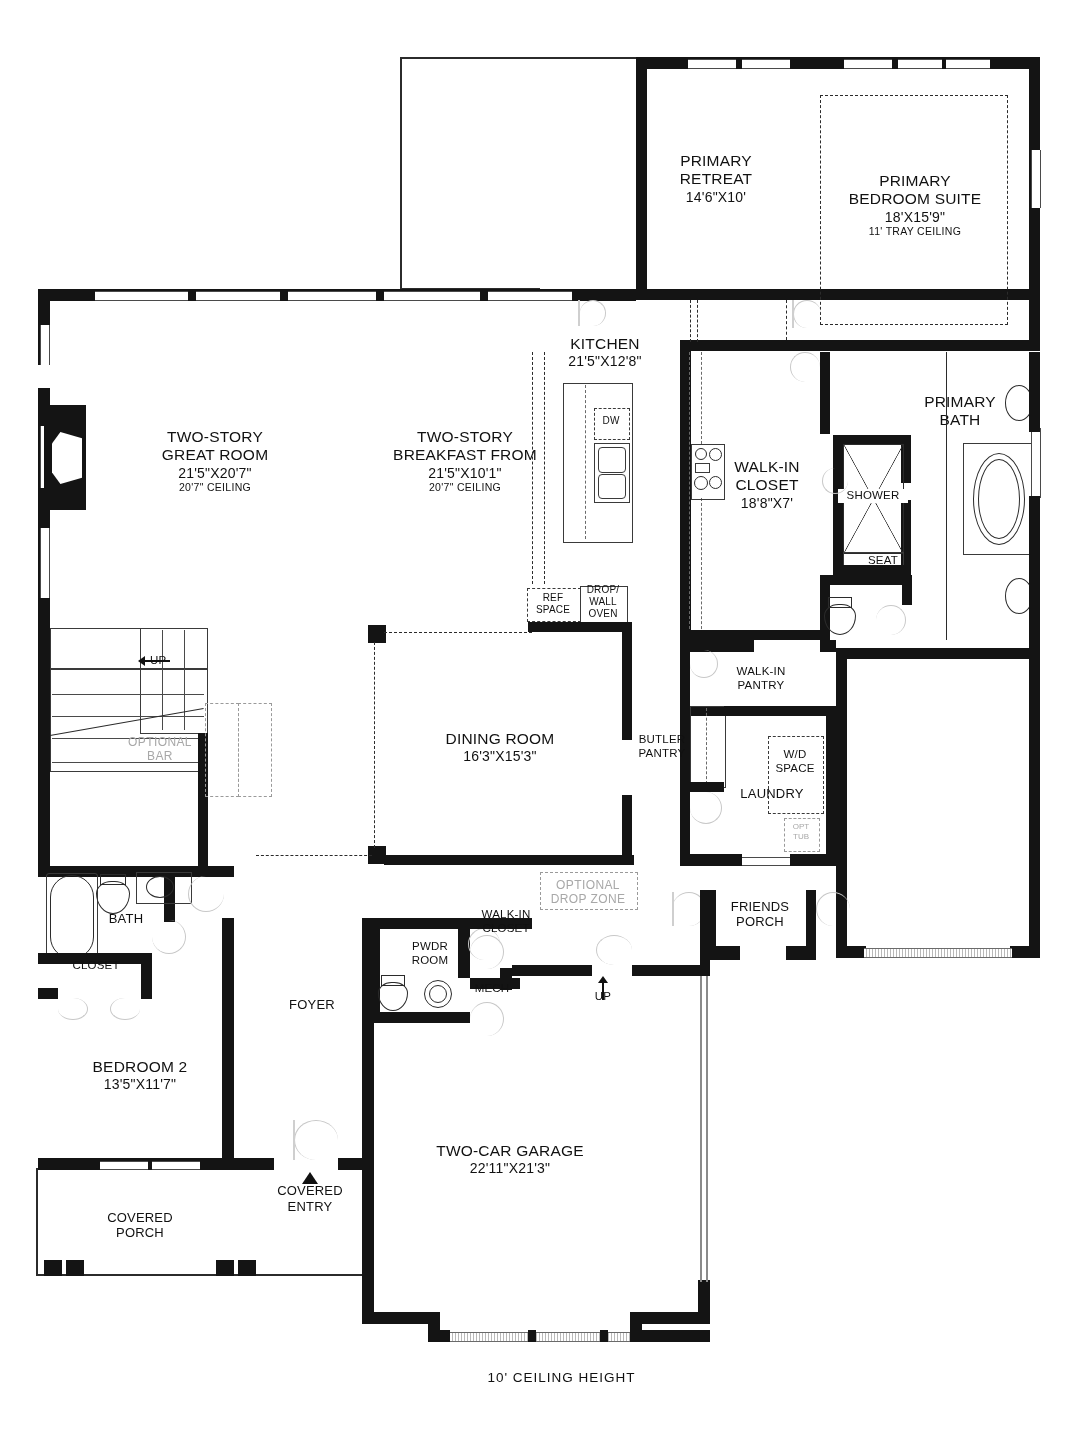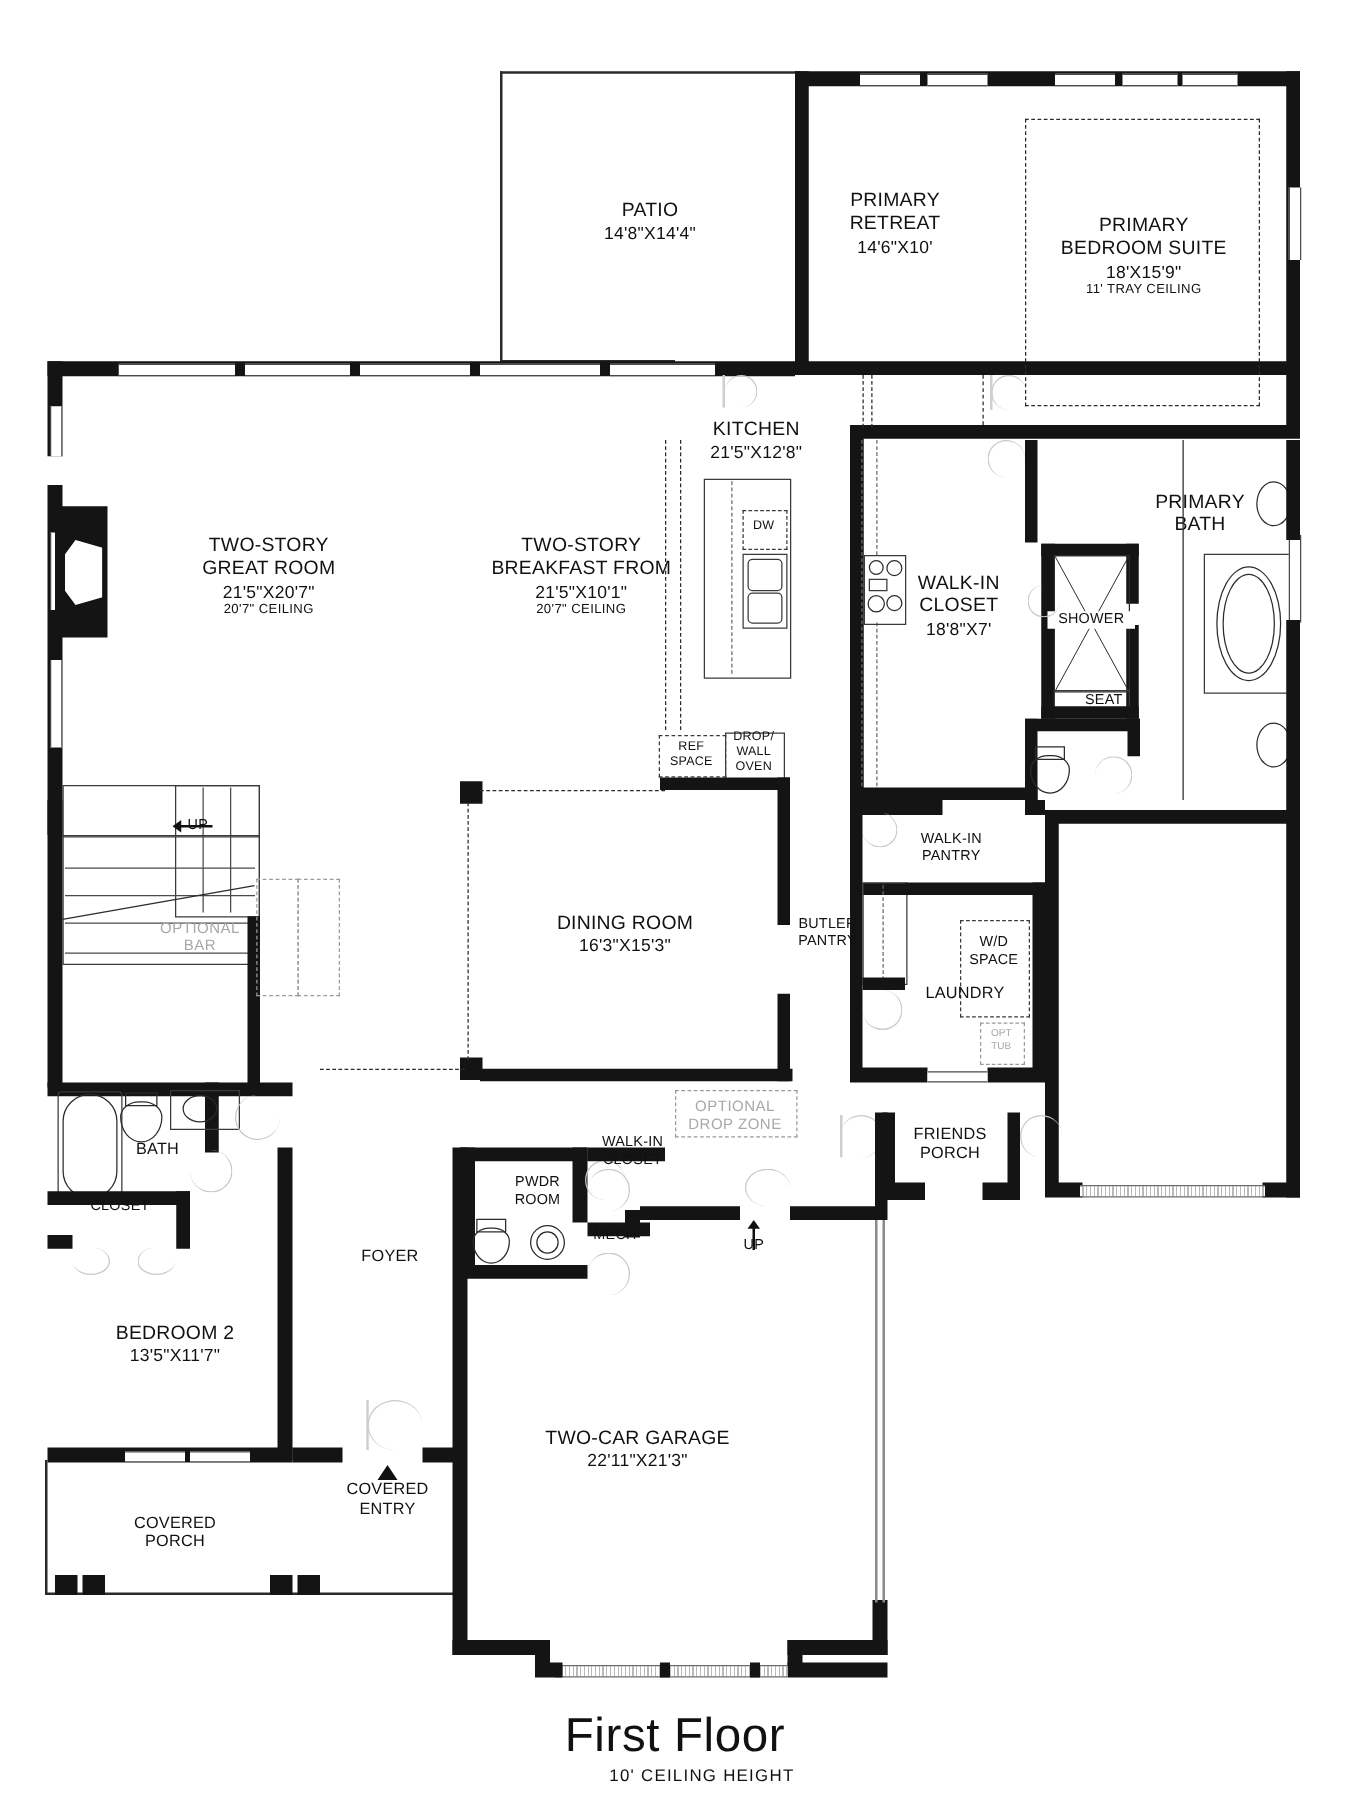--- a/index.html
+++ b/index.html
@@ -79,24 +79,20 @@
 </style>
 </head>
 <body>
 
 <div id="page">
 
   <div class="thin" style="left:400px;top:57px;width:240px;height:1.6px;"></div>
   <div class="thin" style="left:400px;top:57px;width:1.6px;height:233px;"></div>
   <div class="thin" style="left:400px;top:288px;width:140px;height:1.6px;"></div>
 
-  <div class="lbl" style="left:400px;top:160px;width:240px;">
-    <span class="nm">PATIO</span>
-    <span class="dim">14'8"X14'4"</span>
-  </div>
 
   <div class="wall" style="left:636px;top:57px;width:404px;height:12px;"></div>
   <div class="win" style="left:688px;top:59px;width:48px;height:8px;"></div>
   <div class="win" style="left:742px;top:59px;width:48px;height:8px;"></div>
   <div class="win" style="left:844px;top:59px;width:48px;height:8px;"></div>
   <div class="win" style="left:898px;top:59px;width:44px;height:8px;"></div>
   <div class="win" style="left:946px;top:59px;width:44px;height:8px;"></div>
 
   <div class="wall" style="left:636px;top:57px;width:11px;height:243px;"></div>
 
@@ -482,17 +478,16 @@
 
   <div class="thin" style="left:700px;top:976px;width:1.6px;height:306px;background:#8a8a8a;"></div>
   <div class="thin" style="left:706px;top:976px;width:1.6px;height:306px;background:#8a8a8a;"></div>
 
   <div class="lbl" style="left:390px;top:1142px;width:240px;">
     <span class="nm">TWO-CAR GARAGE</span>
     <span class="dim">22'11"X21'3"</span>
   </div>
 
   <div id="title" style="top:1368px;">
-    <div class="t">First Floor</div>
     <div class="s">10' CEILING HEIGHT</div>
   </div>
 
 </div>
 
 </body></html>

